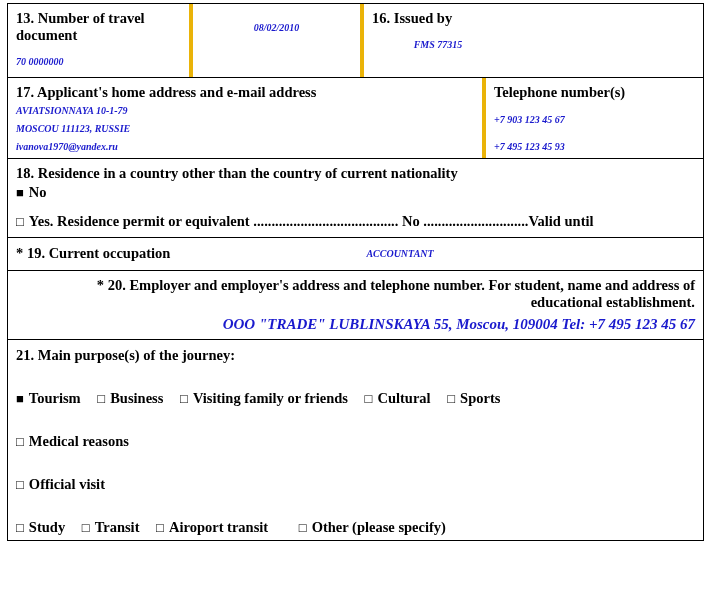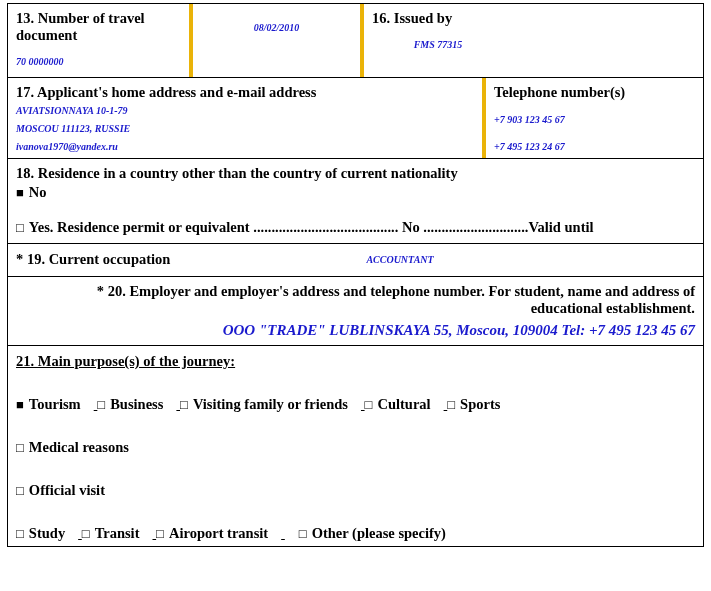--- a/index.html
+++ b/index.html
@@ -63,35 +63,35 @@
   .r2 .c1 { width: 478px; }
   .r2 .c2 { width: 217px; }
   .r2 .val { margin-top: 1px; }
   .r2 .c2 .lbl { font-weight: bold; }
   .r2 .c2 .val { margin-top: 10px; }
 
   
   .r3 { min-height: 61px; }
   .r3 .c1 { width: 695px; }
   .r3 .line2 { margin-top: 2px; }
-  .r3 .line3 { margin-top: 18px; }
+  .r3 .line3 { margin-top: 12px; }
 
   
   .r4 { height: 33px; align-items: center; }
   .r4 .c1 { width: 695px; display: flex; align-items: center; }
   .r4 .lbl { }
   .r4 .val { margin-left: 196px; }
 
   
   .r5 { height: 69px; text-align: right; }
   .r5 .c1 { width: 695px; }
   .r5 .val { margin-top: 5px; font-size: 15px; }
 
   
-  .r6 { height: 200px; text-decoration: underline; }
+  .r6 { height: 200px; }
   .r6 .c1 { width: 695px; padding-top: 7px; }
   .r6 .title { margin-bottom: 26px; }
   .r6 .optline { margin-bottom: 26px; margin-top: 24px; }
   .opt { display: inline-block; margin-right: 13px; }
   .box-empty::before {
     content: "\25A1";
     font-size: 13px;
     margin-right: 5px;
   }
   .box-filled::before {
@@ -122,21 +122,21 @@
   <div class="row r2">
     <div class="cell c1">
       <div class="lbl">17. Applicant's home address and e-mail address</div>
       <div class="val">AVIATSIONNAYA 10-1-79</div>
       <div class="val">MOSCOU 111123, RUSSIE</div>
       <div class="val">ivanova1970@yandex.ru</div>
     </div>
     <div class="cell c2">
       <div class="lbl">Telephone number(s)</div>
       <div class="val">+7 903 123 45 67</div>
-      <div class="val">+7 495 123 24 67</div>
+      <div class="val">+7 495 123 45 93</div>
     </div>
   </div>
 
   <div class="row r3">
     <div class="cell c1">
       <div class="lbl">18. Residence in a country other than the country of current nationality</div>
       <div class="lbl line2">
         <span class="box-filled"></span><span>No</span>
       </div>
       <div class="lbl line3">

